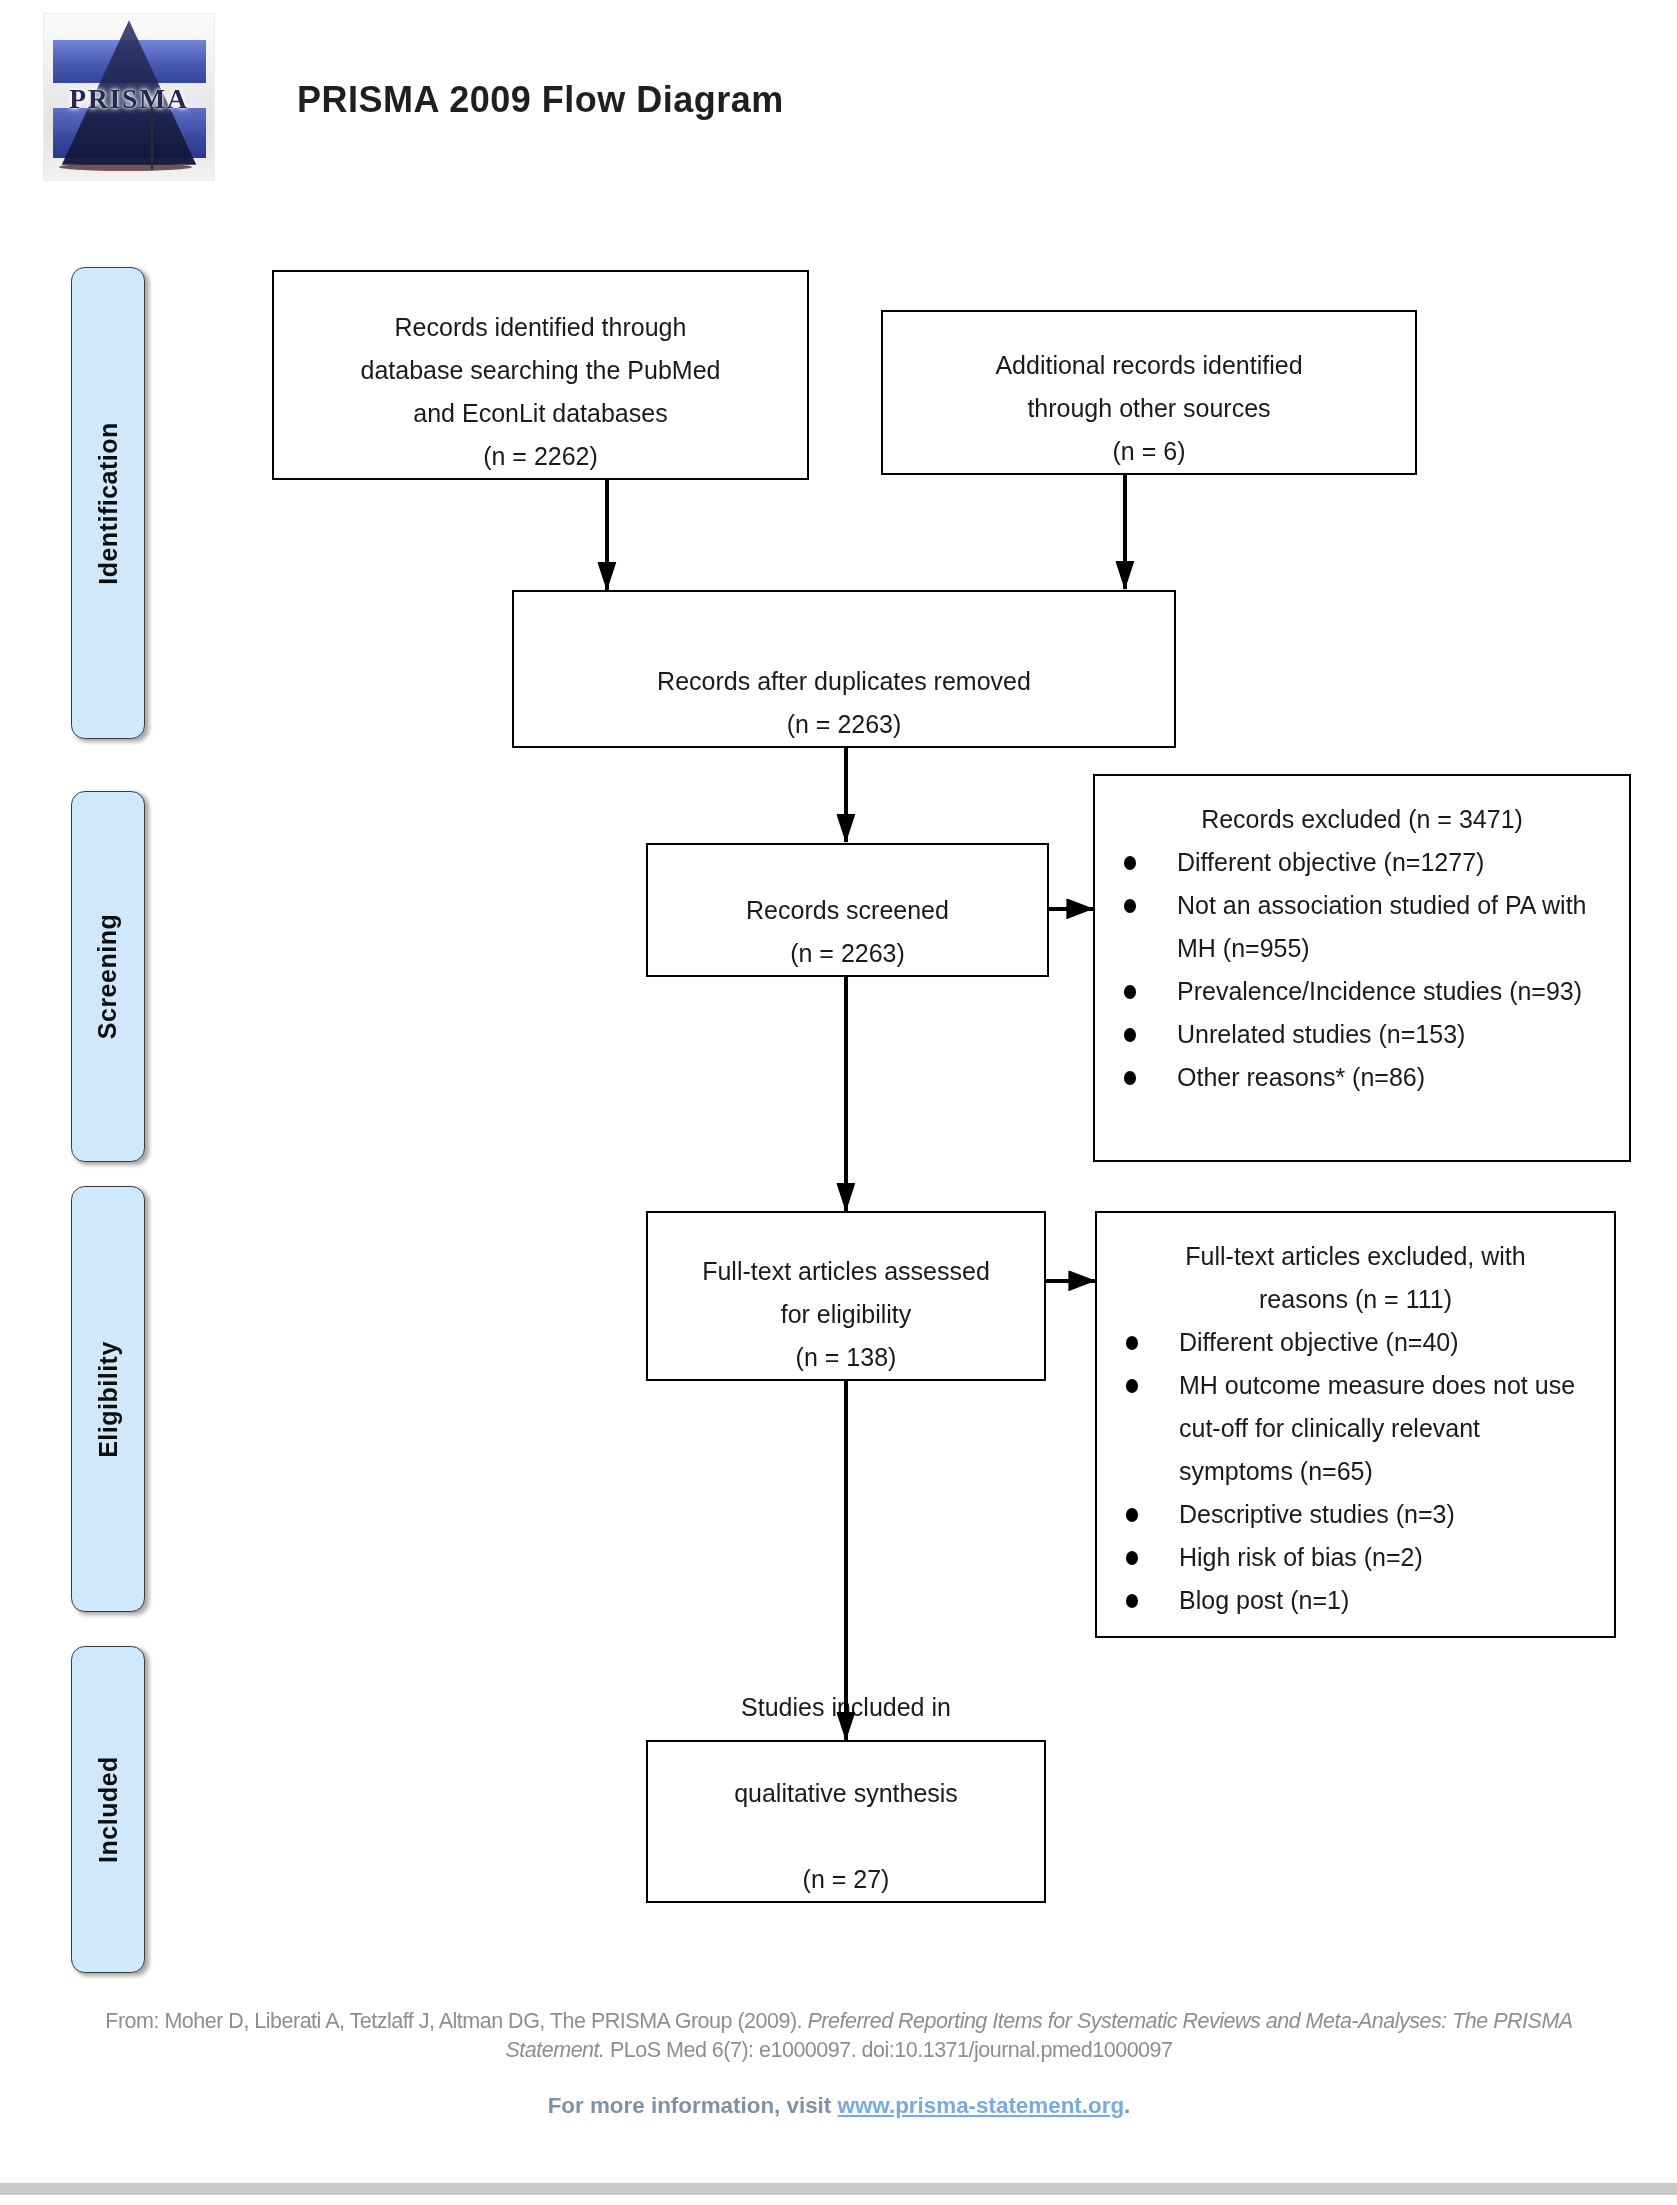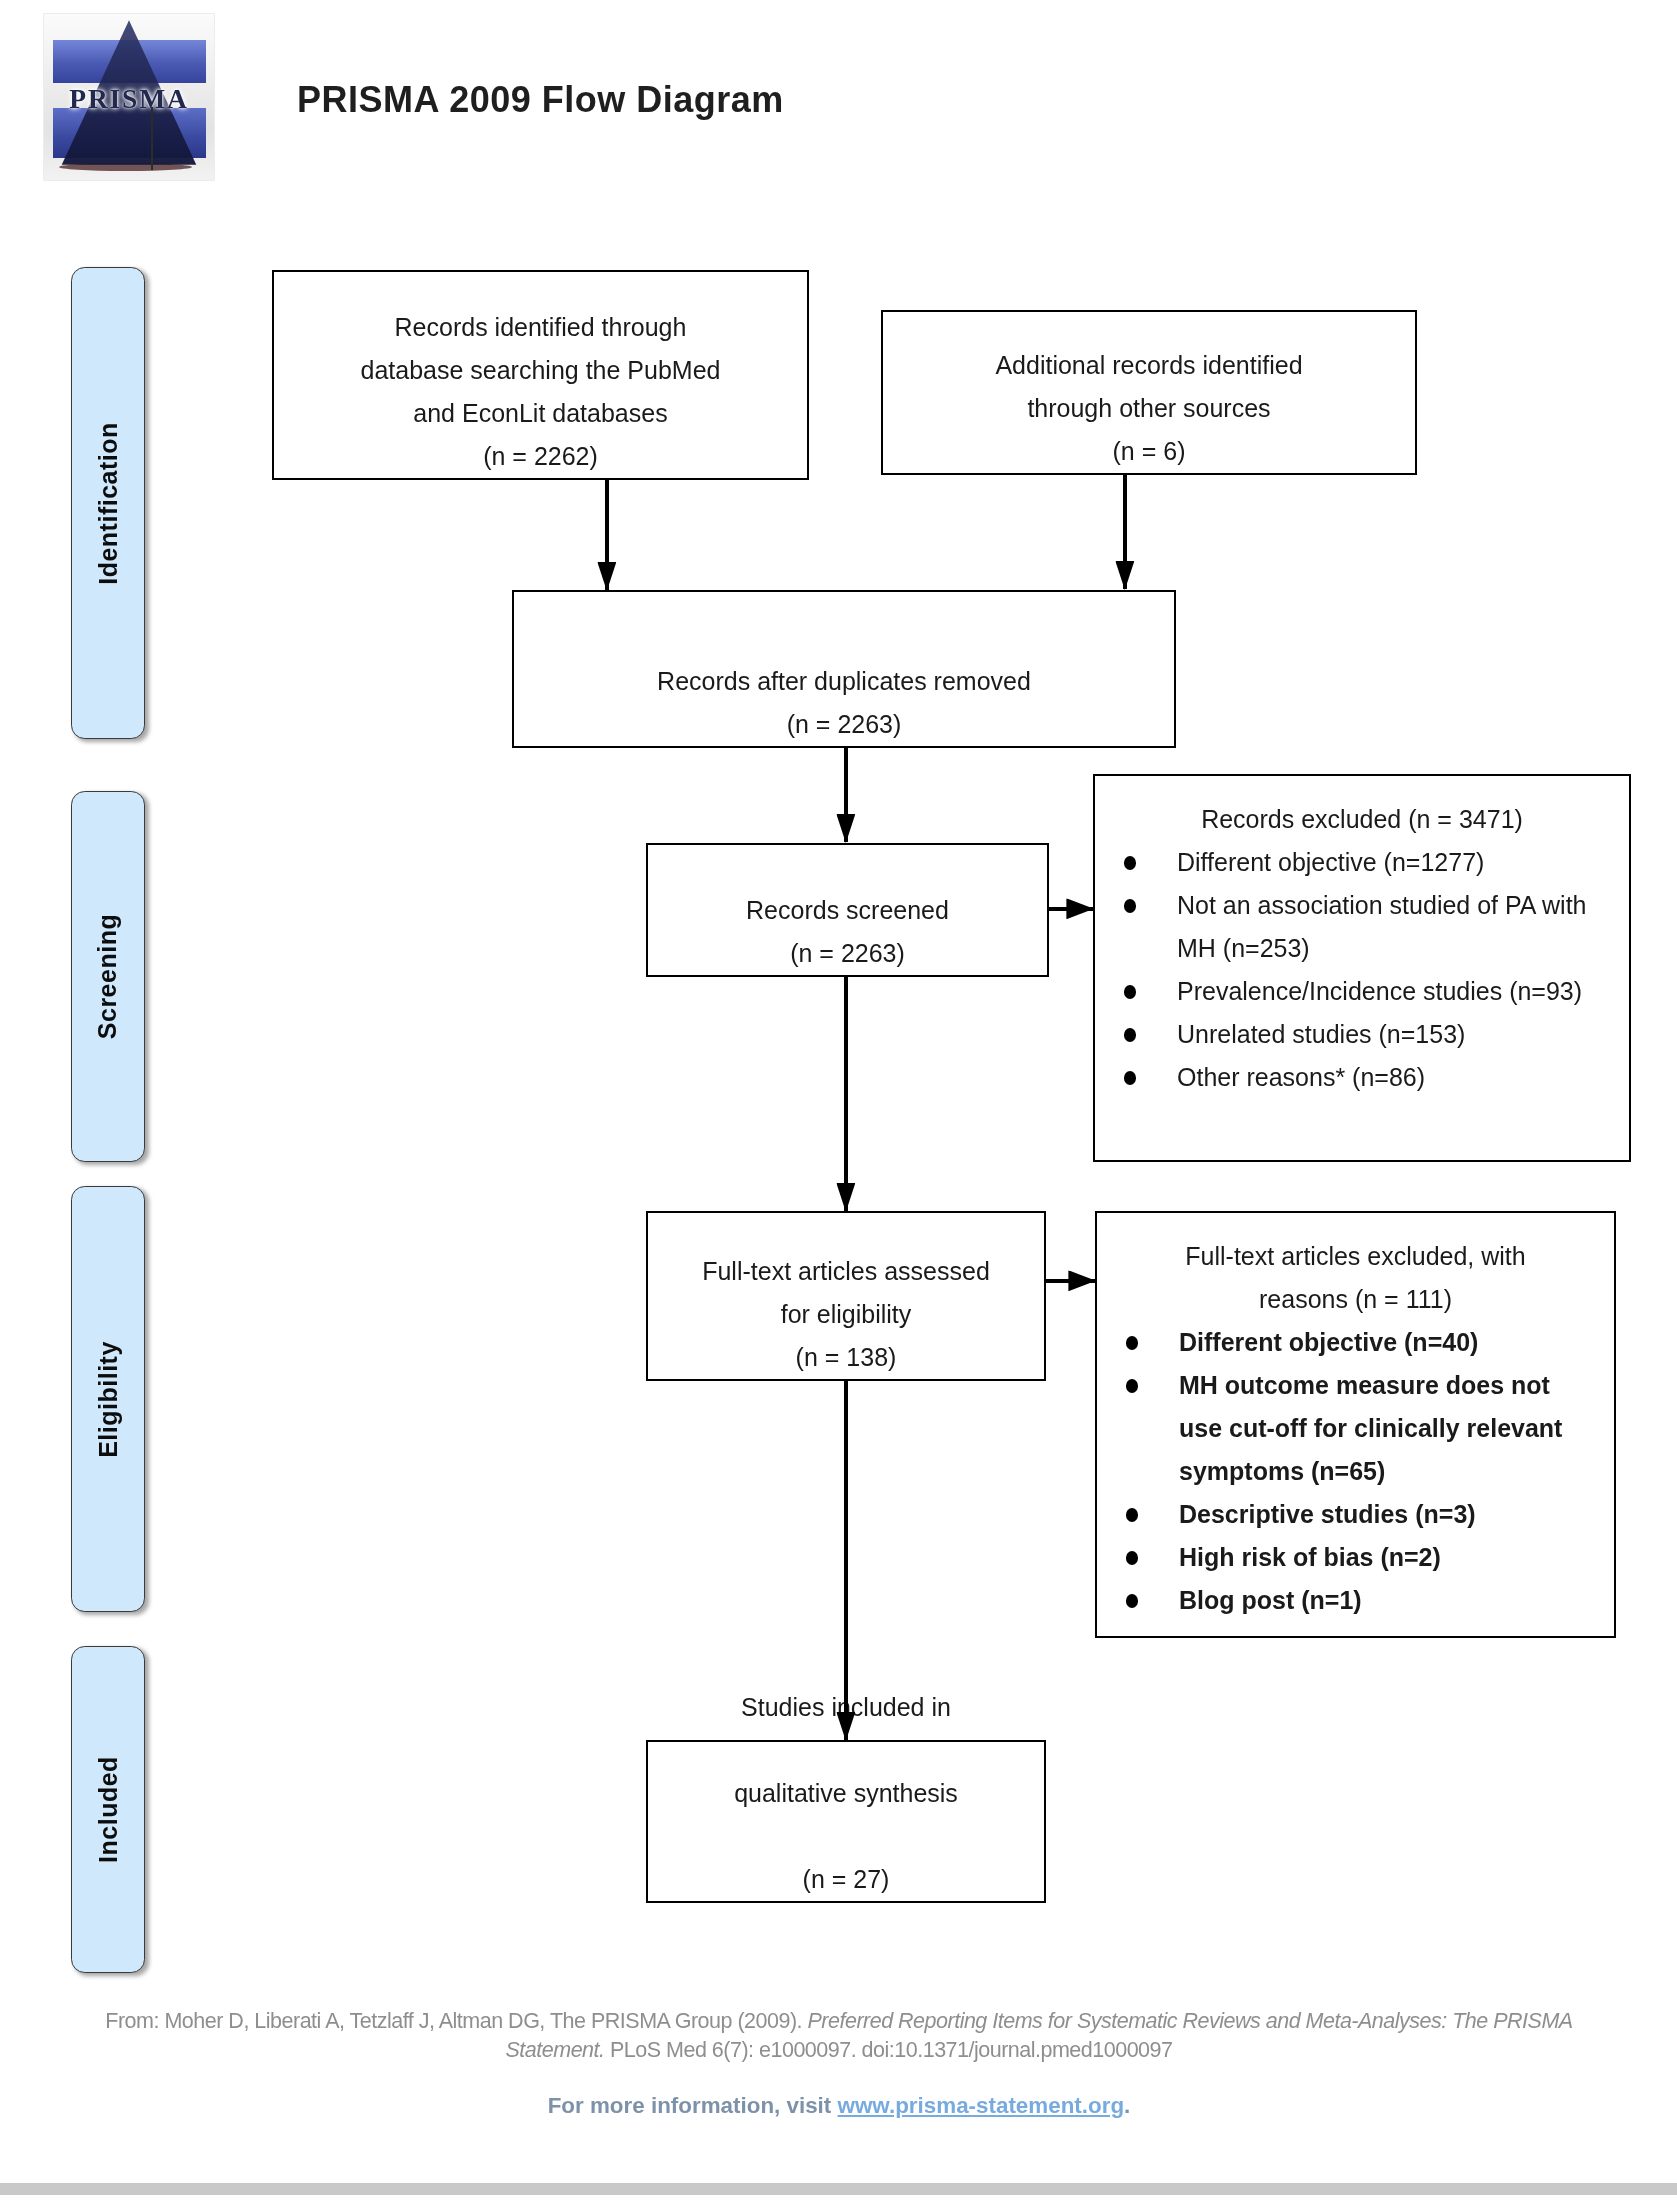--- a/index.html
+++ b/index.html
@@ -52,21 +52,21 @@
 
   .box-list { border-width:2.3px; padding-top:22px; }
   .box-list .list-title { text-align:center; font-size:25px; line-height:43px; padding:0 32px; }
   .box-list ul { margin:0; padding:0; list-style:none; }
   .box-list li { position:relative; font-size:25px; line-height:43px; padding-left:82px; }
   .box-list li::before {
     content:""; position:absolute; left:29px; top:15px; width:12px; height:13.7px;
     border-radius:50%; background:#000;
   }
   #box-records-excluded li { padding-right:41px; }
-  #box-fulltext-excluded li { padding-right:19px;font-weight:bold; }
+  #box-fulltext-excluded li { padding-right:19px; }
   #box-fulltext-excluded .list-title { padding:0 55px; }
 
   
   .varrow { position:absolute; width:3.7px; background:#000; }
   .varrow .vhead {
     position:absolute; bottom:-0.9px; left:50%; transform:translateX(-50%);
     width:19px; height:29px; background:#000;
     clip-path:polygon(50% 100%, 0 0, 100% 0);
   }
   .harrow { position:absolute; height:3.7px; background:#000; }
@@ -137,21 +137,21 @@
 
   <div class="flow-box box-center" style="left:646px; top:843px; width:403px; height:134px;">
     <div class="line">Records screened</div>
     <div class="line">(n = 2263)</div>
   </div>
 
   <div class="flow-box box-list" id="box-records-excluded" style="left:1093px; top:774px; width:538px; height:388px;">
     <div class="list-title">Records excluded (n = 3471)</div>
     <ul>
       <li>Different objective (n=1277)</li>
-      <li>Not an association studied of PA with MH (n=253)</li>
+      <li>Not an association studied of PA with MH (n=955)</li>
       <li>Prevalence/Incidence studies (n=93)</li>
       <li>Unrelated studies (n=153)</li>
       <li>Other reasons* (n=86)</li>
     </ul>
   </div>
 
   <div class="flow-box box-center" style="left:646px; top:1211px; width:400px; height:170px;">
     <div class="line">Full-text articles assessed</div>
     <div class="line">for eligibility</div>
     <div class="line">(n = 138)</div>

